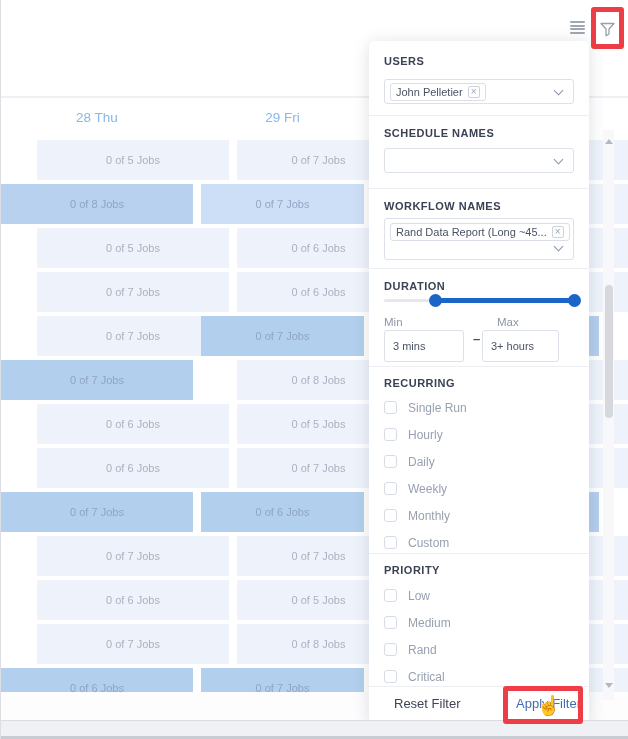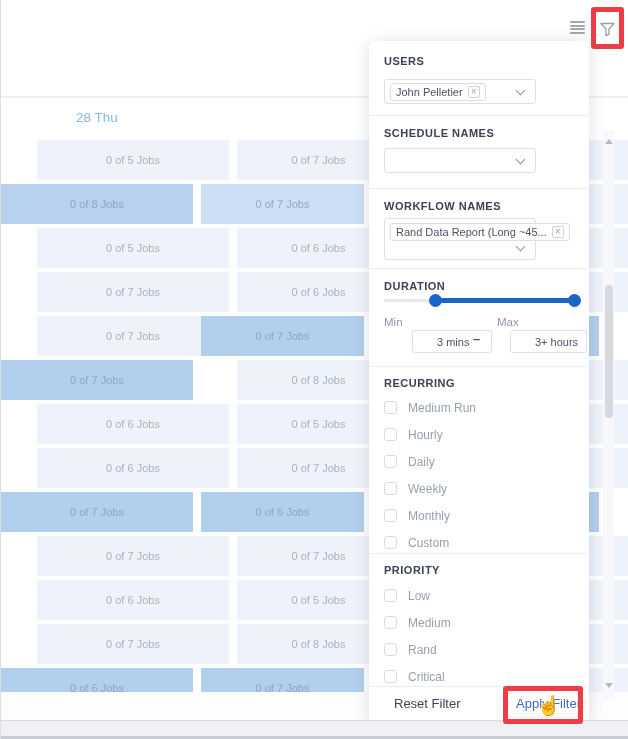--- a/index.html
+++ b/index.html
@@ -33,42 +33,42 @@
   .hl1 { background:#cddff6; color:#92a7c4; }
   .hl2 { background:#b3cfee; color:#8fa5c2; }
   .hl3 { background:#b7d1ef; color:#8fa5c2; }
 
   
   .filter-panel { position:absolute; left:368px; top:41px; width:220px; height:684px; background:#ffffff;
                   border-radius:6px; box-shadow:0 2px 16px rgba(60,70,95,.18); z-index:5; }
   .divider { position:absolute; left:0; width:220px; border-top:1px solid #eceef3; }
   .sec-label { position:absolute; left:15px; font-size:11px; font-weight:bold; color:#3a4254;
                letter-spacing:.5px; }
-  .select { position:absolute; left:15px; width:152px; background:#fff; border:1px solid #dce0e9;
+  .select { position:absolute; left:15px; width:190px; background:#fff; border:1px solid #dce0e9;
             border-radius:3px; cursor:pointer; }
   .chevron { position:absolute; right:11px; width:7px; height:7px; border-right:1.6px solid #8b96ab;
              border-bottom:1.6px solid #8b96ab; transform:rotate(45deg); }
   .chip { position:absolute; left:5px; display:inline-flex; align-items:center; gap:5px;
           border:1px solid #d9dee7; border-radius:3px; padding:2px 5px; font-size:11px; color:#4a5264;
           background:#fff; white-space:nowrap; cursor:pointer; }
   .chip-x { display:inline-flex; align-items:center; justify-content:center; width:12px; height:12px;
             border:1px solid #ccd2dd; border-radius:2px; color:#9aa3b2; font-size:10px; line-height:1;
             cursor:pointer; }
 
   
   .slider-track-gray { position:absolute; left:15px; top:258px; width:52px; height:3px; background:#e6e8ed;
                        border-radius:2px; }
   .slider-track-blue { position:absolute; left:65px; top:257px; width:142px; height:5px; background:#1b64c8;
                        border-radius:3px; }
   .slider-handle { position:absolute; top:253px; width:13px; height:13px; border-radius:50%;
                    background:#1b64c8; cursor:pointer; }
   .minmax-label { position:absolute; font-size:11.5px; color:#8e97a6;text-align:center; }
-  .minmax-input { position:absolute; height:23px; border:1px solid #dce0e9; border-radius:3px;
+  .minmax-input { position:absolute; height:32px; border:1px solid #dce0e9; border-radius:3px;
                   background:#fff; font-size:11px; color:#4a5366; display:flex; align-items:center;
-                  padding-left:24px;margin-left:28px; }
+                  padding-left:8px; }
   .range-dash { position:absolute; left:104px; top:290px; font-size:13px; font-weight:bold; color:#4a5264; }
 
   
   .check-row { position:absolute; left:15px; height:27px; display:flex; align-items:center; gap:11px;
                cursor:pointer; }
   .checkbox { width:13px; height:13px; border:1px solid #d6dbe4; border-radius:3px; background:#fff;
               flex:0 0 auto; }
   .check-label { font-size:12px; color:#98a1b0; }
 
   
@@ -109,20 +109,21 @@
     <div class="funnel-icon">
       <svg width="17" height="18" viewBox="0 0 17 18">
         <path d="M2 3.5h13l-5 5.5v5l-3 1.8V9L2 3.5z" fill="none" stroke="#98a0ae" stroke-width="1.3" stroke-linejoin="round"></path>
       </svg>
     </div>
     <div class="funnel-highlight"></div>
   </div>
 
   <div class="calendar">
     <div class="cal-head-label head-c1">28 Thu</div>
+    <div class="cal-head-label head-c2">29 Fri</div>
     <div>
         <div class="cal-row" style="top: 42px;">
           <div class="cal-cell c1 hl0">0 of 5 Jobs</div>
           <div class="cal-cell c2 hl0">0 of 7 Jobs</div>
           <div class="cal-cell c3 hl0"></div>
         </div>
         <div class="cal-row" style="top: 86px;">
           <div class="cal-cell c1 hl3">0 of 8 Jobs</div>
           <div class="cal-cell c2 hl1">0 of 7 Jobs</div>
           <div class="cal-cell c3 hl0"></div>
@@ -230,21 +231,21 @@
     <div class="sec-label" style="top:336px">RECURRING</div>
     <div></div>
 
     <div class="sec-label" style="top:523px">PRIORITY</div>
     <div></div>
 
     <div class="reset-btn">Reset Filter</div>
     <div class="apply-btn">Apply Filter</div>
   <div class="check-row" style="top: 353px;">
         <span class="checkbox"></span>
-        <span class="check-label">Medium Run</span>
+        <span class="check-label">Single Run</span>
       </div>
       <div class="check-row" style="top: 380px;">
         <span class="checkbox"></span>
         <span class="check-label">Hourly</span>
       </div>
       <div class="check-row" style="top: 407px;">
         <span class="checkbox"></span>
         <span class="check-label">Daily</span>
       </div>
       <div class="check-row" style="top: 434px;">

